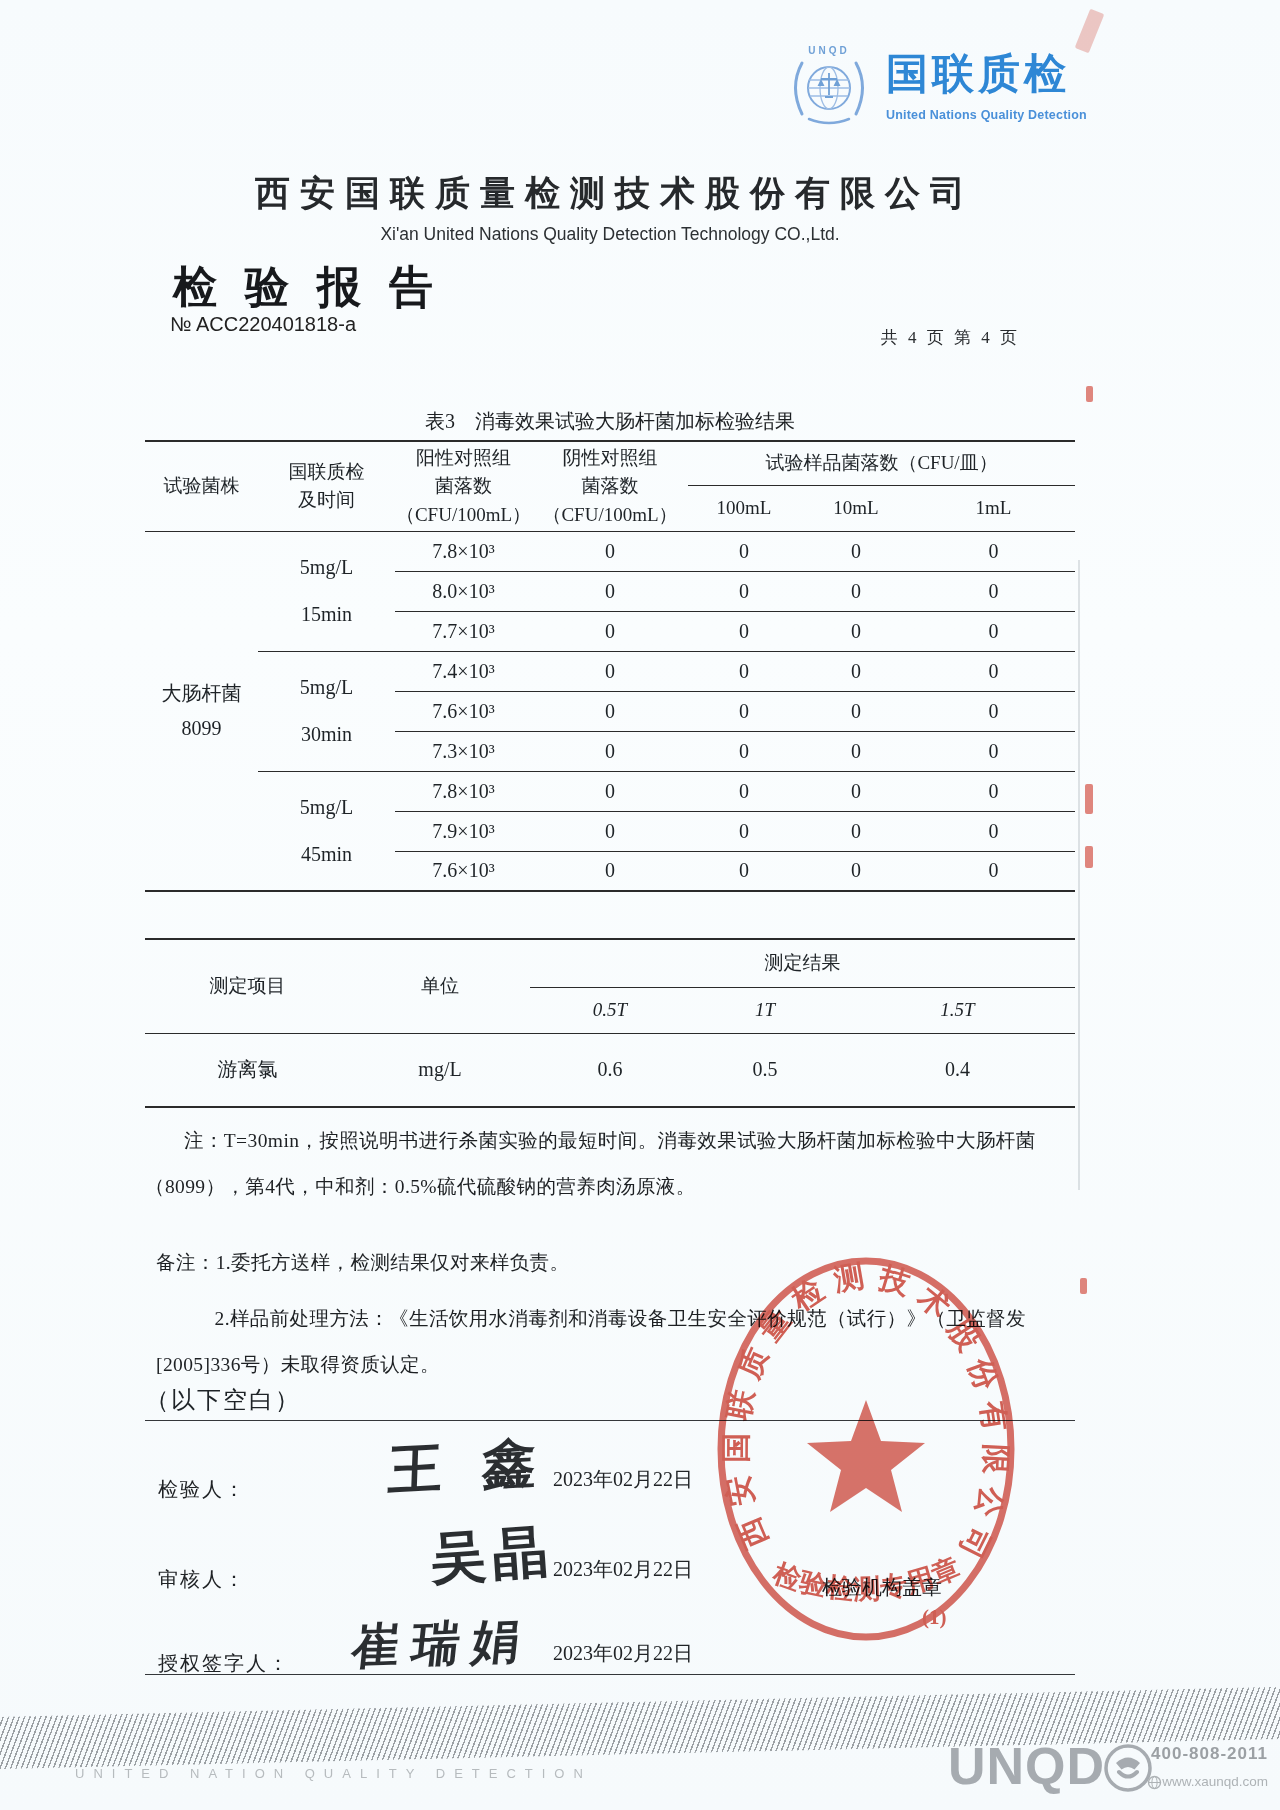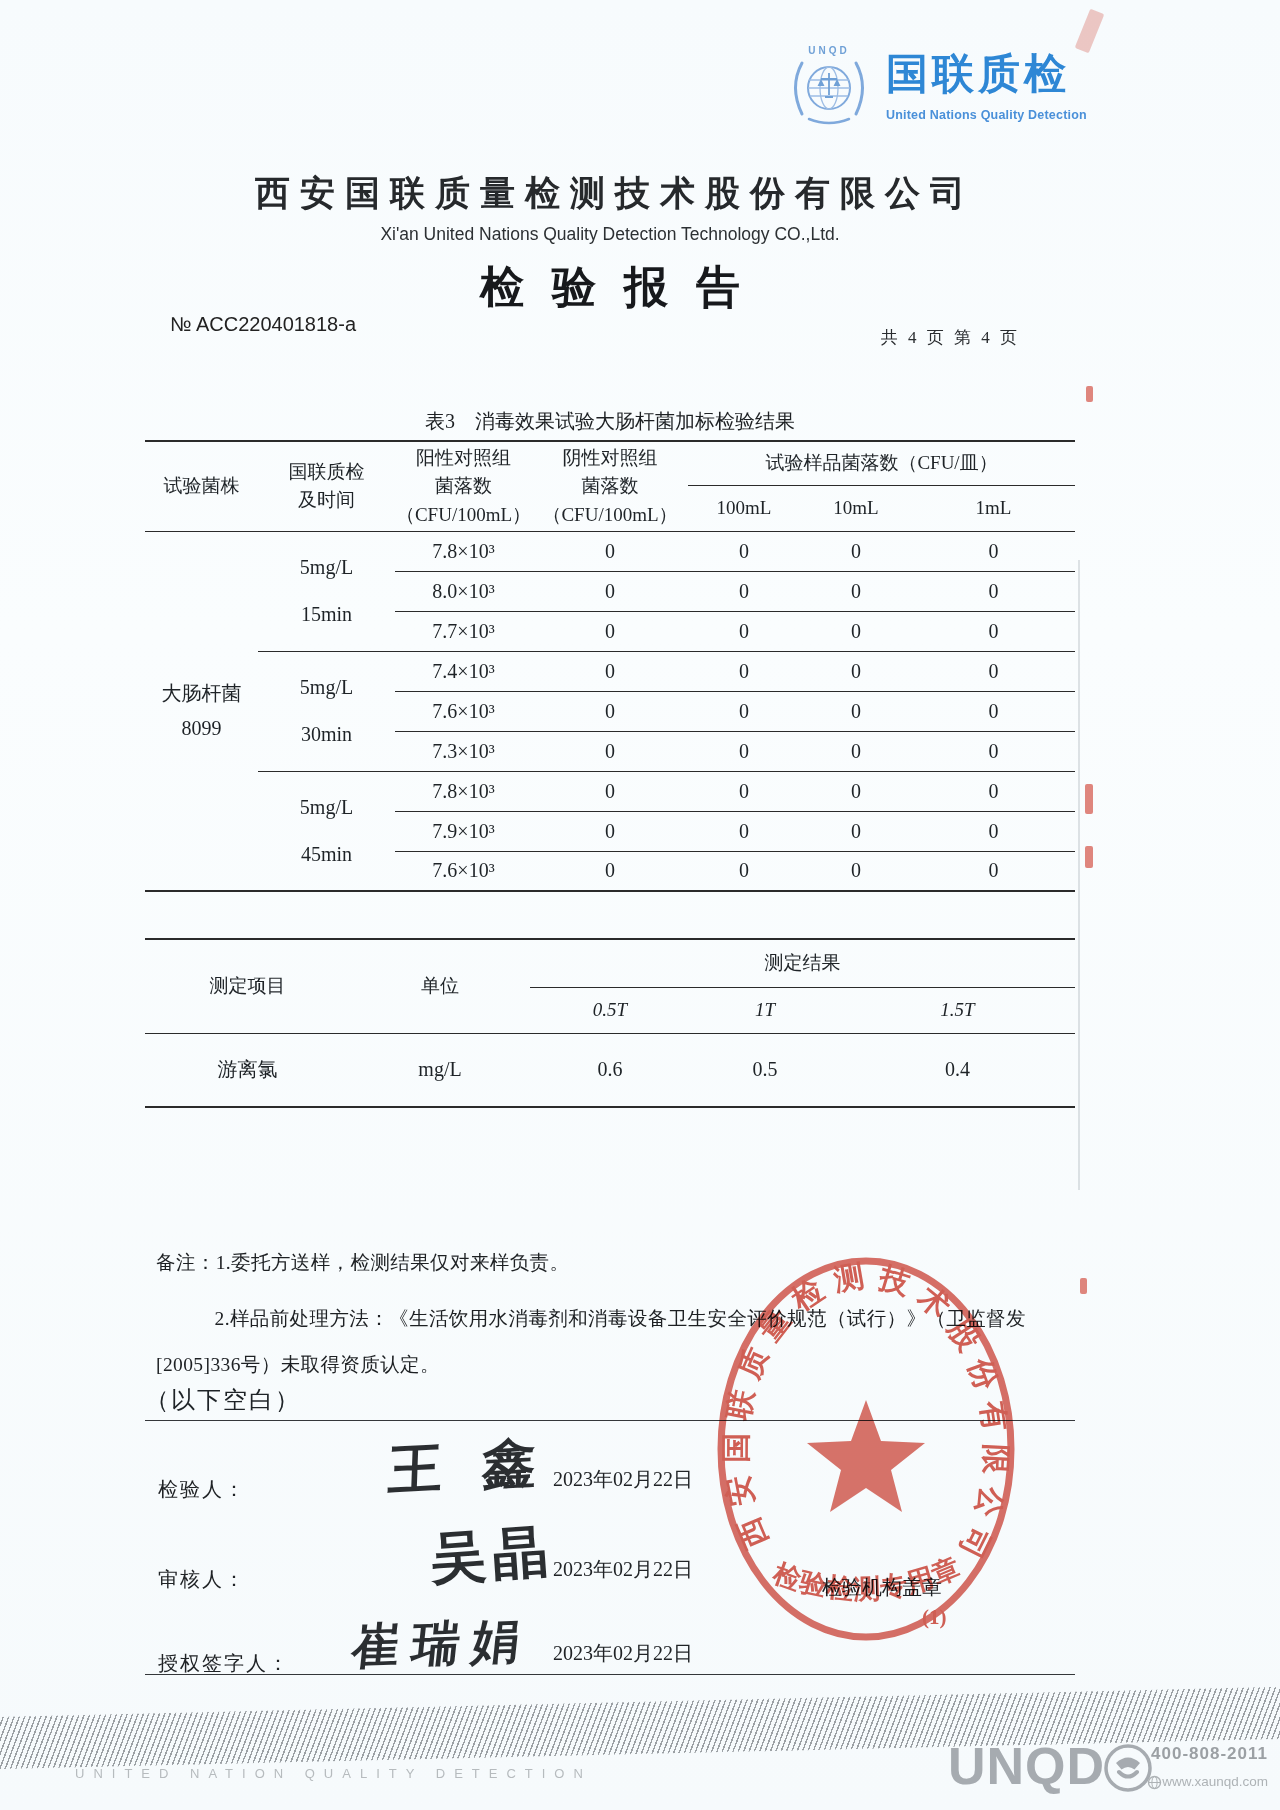--- a/index.html
+++ b/index.html
@@ -14,21 +14,21 @@
   .logo-text { margin-left:10px; }
   .logo-cn { font-family:"Liberation Sans","DejaVu Sans",sans-serif; font-weight:900;
              font-size:42px; letter-spacing:4px; color:#2e87d5; margin-top:8px; }
   .logo-en { font-family:"Liberation Sans","DejaVu Sans",sans-serif; font-weight:700;
              font-size:12.5px; color:#4a90d9; margin-top:6px; letter-spacing:.2px; }
   
   .company-cn { position:absolute; left:145px; top:170px; width:930px; text-align:center;
                 font-size:35px; font-weight:600; letter-spacing:10px; text-indent:10px; color:#26292c; }
   .company-en { position:absolute; left:145px; top:224px; width:930px; text-align:center;
                 font-family:"Liberation Sans","DejaVu Sans",sans-serif; font-size:17.5px; color:#2c3033; }
-  .report-title { position:absolute; left:145px; top:258px; width:930px; text-align:center;
+  .report-title { position:absolute; left:145px; top:258px; width:930px; 
                   font-size:44px; font-weight:700; letter-spacing:28px; text-indent:28px; color:#17191c; }
   .report-no { position:absolute; left:170px; top:313px; font-family:"Liberation Sans","DejaVu Sans",sans-serif;
                font-size:20px; font-weight:400; color:#222; }
   .page-info { position:absolute; left:860px; top:326px; width:160px; text-align:right;
                font-size:17px; letter-spacing:3px; color:#2a2d30; }
   
   .tcaption { position:absolute; left:145px; width:930px; text-align:center; font-size:20px; color:#1d2023; }
   #t3cap { top:408px; } #t4cap { top:902px; }
   table { position:absolute; left:145px; width:930px; border-collapse:collapse; table-layout:fixed;
           border-top:2.2px solid #2b2b2b; border-bottom:2.2px solid #2b2b2b; }
@@ -257,20 +257,21 @@
       <tr>
         <td>游离氯</td>
         <td>mg/L</td>
         <td>0.6</td>
         <td>0.5</td>
         <td>0.4</td>
       </tr>
     </tbody>
   </table>
 
+  <p class="note-p">注：T=30min，按照说明书进行杀菌实验的最短时间。消毒效果试验大肠杆菌加标检验中大肠杆菌（8099），第4代，中和剂：0.5%硫代硫酸钠的营养肉汤原液。</p>
   <div class="remarks">
     <p class="r1">备注：1.委托方送样，检测结果仅对来样负责。</p>
     <p class="r2">2.样品前处理方法：《生活饮用水消毒剂和消毒设备卫生安全评价规范（试行）》（卫监督发[2005]336号）未取得资质认定。</p>
   </div>
   <div class="blank-note">（以下空白）</div>
 
   <div class="rule" style="top:1420px"></div>
 
   <div class="sig-label" style="left:158px;top:1476px">检验人：</div>
   <div class="sig-name" id="sig1">王鑫</div>

